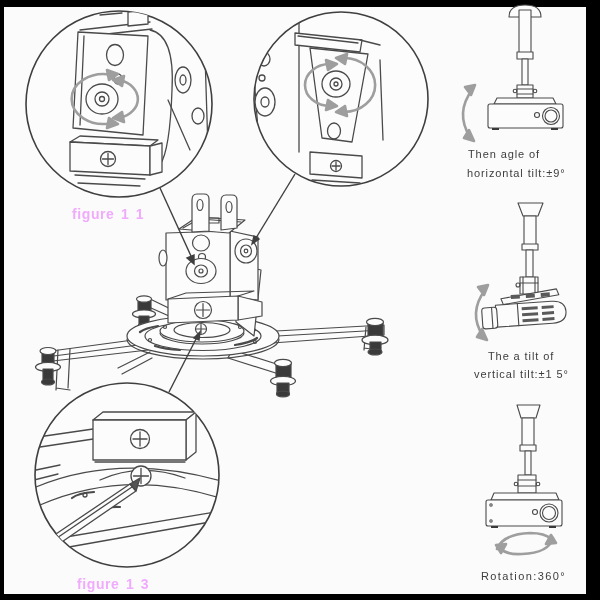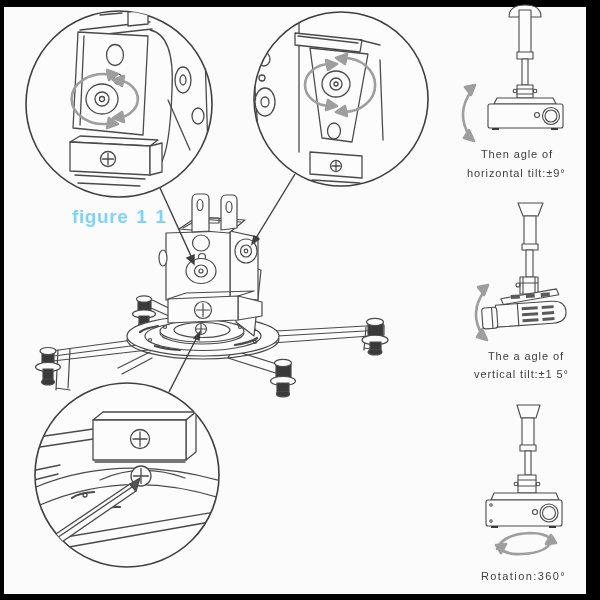--- a/index.html
+++ b/index.html
@@ -1,19 +1,19 @@
 <!DOCTYPE html>
 <html><head>
 <meta charset="utf-8">
 <style>
   html,body{margin:0;padding:0;background:#222;}
   .canvas{position:relative;width:600px;height:600px;margin:0 auto;overflow:hidden;
           font-family:"Liberation Sans",sans-serif;background:#000;}
   .canvas svg{position:absolute;left:0;top:0;}
-  .lbl{position:absolute;color:#7dd3fc;font-weight:600;font-size:19px;
+  .lbl{position:absolute;color:#f0abfc;font-weight:600;font-size:14px;
        letter-spacing:.6px;word-spacing:2px;white-space:nowrap;}
   .spec{position:absolute;color:#3d3d3d;font-size:11px;letter-spacing:.9px;
         white-space:nowrap;font-weight:500;}
 </style>
 </head>
 <body>
 
 <div class="canvas">
 
 <svg width="600" height="600" viewBox="0 0 600 600">
@@ -317,22 +317,23 @@
     <g stroke="#9e9e9e" stroke-width="2.6" fill="#9e9e9e">
       <path d="M497,549 Q503,534 530,533 Q545,533 551,539" fill="none"></path>
       <path d="M553,538 Q549,553 522,554 Q507,555 501,549" fill="none"></path>
       <polygon points="556,543 546,544 551,535"></polygon>
       <polygon points="496,545 506,544 501,553"></polygon>
     </g>
   </g>
 </svg>
 
 <div class="lbl" style="left:72px;top:206px">figure 1 1</div>
-
-<div class="spec" style="left:481px;top:148px">Then agle of</div>
+<div class="lbl" style="left:77px;top:576px">figure 1 3</div>
+
+<div class="spec" style="left:468px;top:148px">Then agle of</div>
 <div class="spec" style="left:467px;top:167px">horizontal tilt:±9°</div>
 
-<div class="spec" style="left:488px;top:350px">The a agle of</div>
+<div class="spec" style="left:488px;top:350px">The a tilt of</div>
 <div class="spec" style="left:474px;top:368px">vertical tilt:±1 5°</div>
 
 <div class="spec" style="left:481px;top:570px;letter-spacing:1.4px">Rotation:360°</div>
 
 </div>
 
 </body></html>

